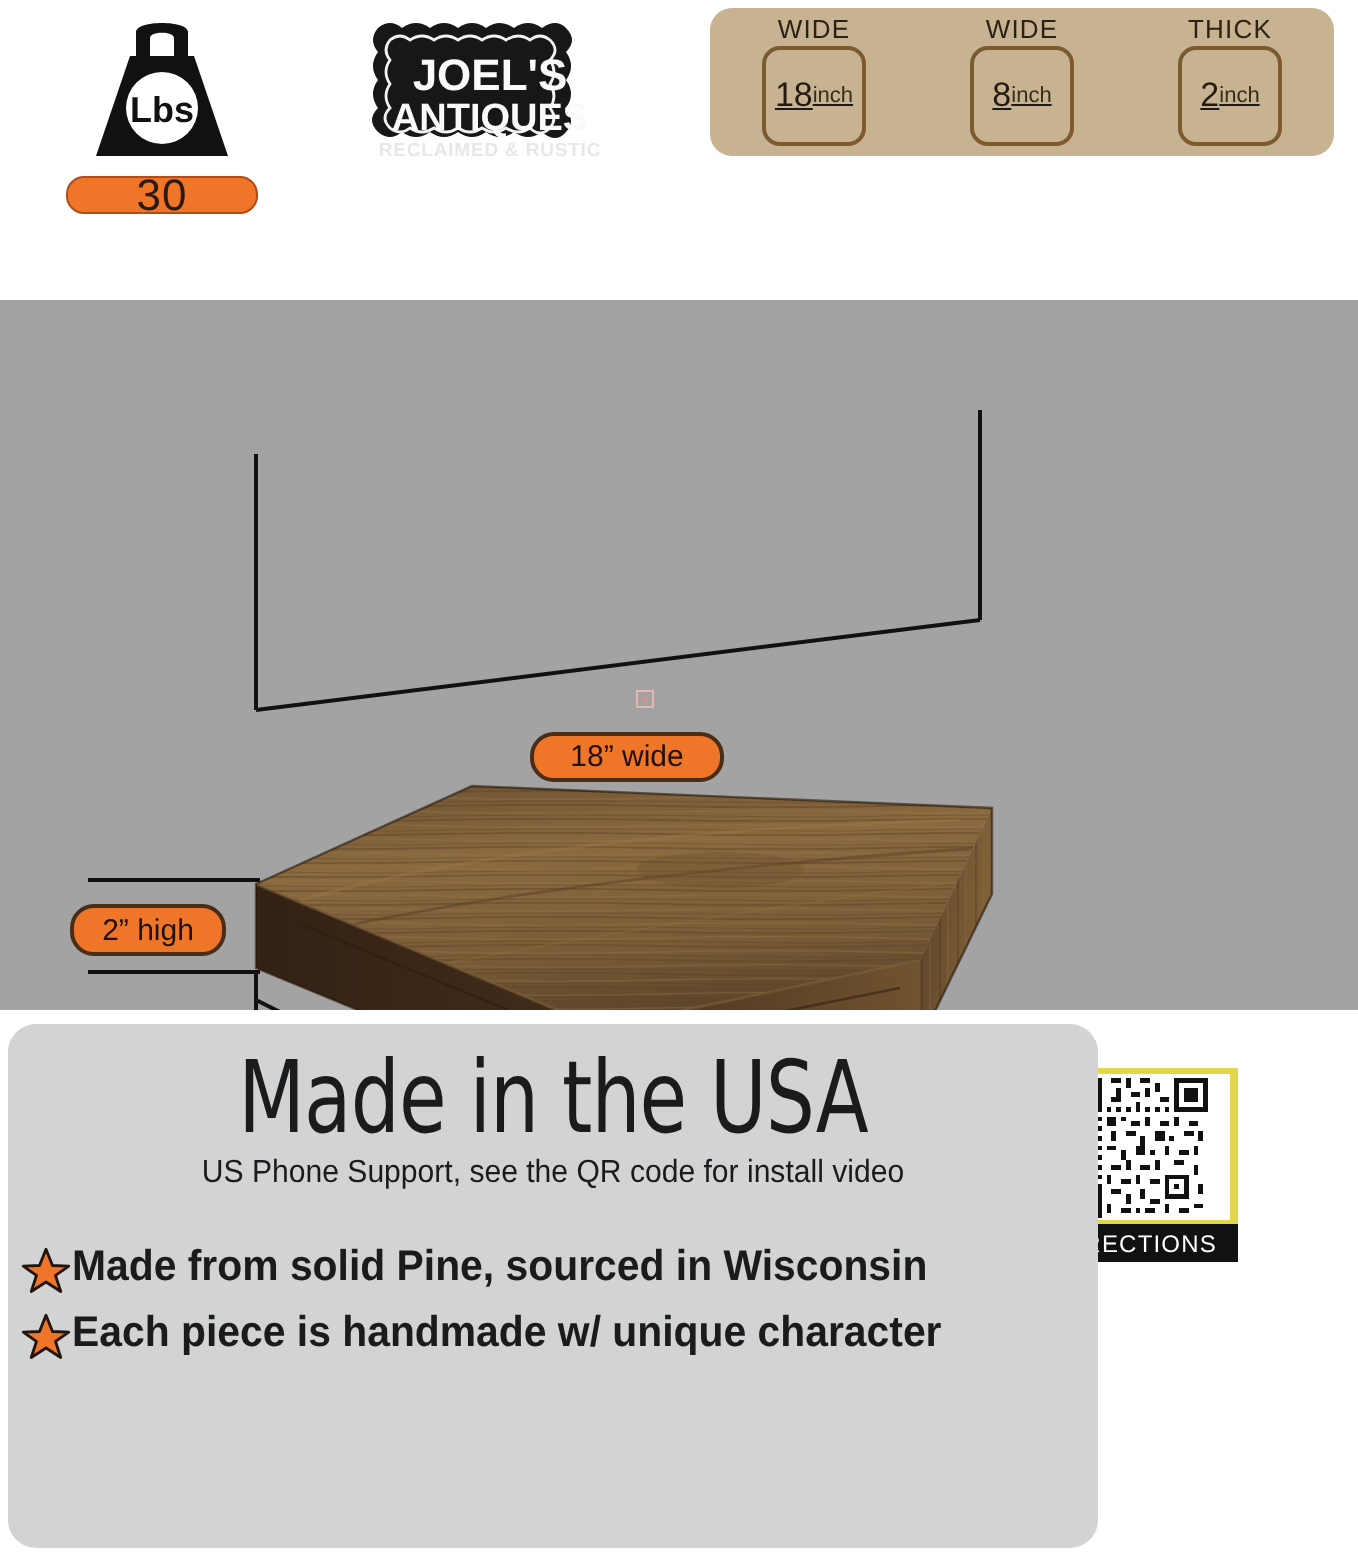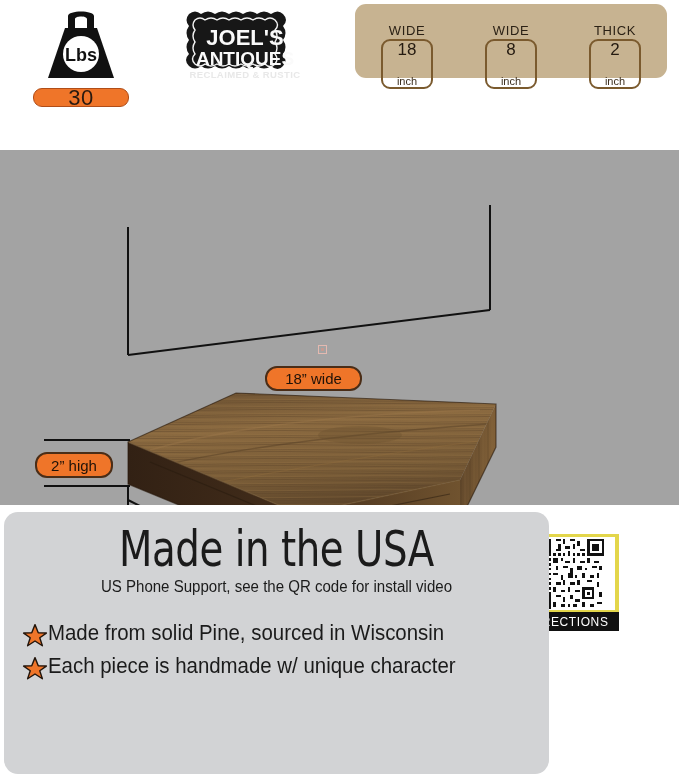--- a/index.html
+++ b/index.html
@@ -60,21 +60,21 @@
   
   #dims-panel {
     position: absolute;
     left: 355px; top: 4px;
     width: 312px; height: 74px;
     background: #c7b391;
     border-radius: 11px;
     display: flex;
     align-items: flex-start;
     justify-content: space-around;
-    padding-top: 20px;
+    padding-top: 4px;
     box-sizing: border-box;
   }
   .dim-group {
     width: 92px;
     text-align: center;
   }
   .dim-title {
     font-size: 13px;
     letter-spacing: 0.6px;
     color: #2b2115;
@@ -82,23 +82,24 @@
     margin-bottom: 1px;
   }
   .dim-box {
     width: 52px;
     height: 50px;
     margin: 0 auto;
     border: 2px solid #7a5a2e;
     border-radius: 9px;
     box-sizing: border-box;
     display: flex;
-    flex-direction: column;
+    flex-direction: row;
     align-items: center;
-    justify-content: space-between;
+    justify-content: center;
+    text-decoration: underline;
   }
   .dim-value {
     font-size: 17px;
     color: #241a10;
     line-height: 18px;
   }
   .dim-unit {
     font-size: 11px;
     color: #3a2c1c;
     line-height: 12px;
@@ -197,22 +198,23 @@
   }
   #usa-sub {
     text-align: center;
     font-size: 16px;
     color: #1b1b1b;
     margin-top: 2px;
     transform: scaleX(0.94);
   }
   #feature-list {
     margin: 22px 0 0 0;
-    padding: 0 0 0 18px;
+    padding: 0 0 0 6px;
     list-style: none;
+    font-weight: bold;
   }
   .feature-item {
     display: flex;
     align-items: flex-start;
     margin-bottom: 2px;
   }
   .star-icon {
     flex: 0 0 auto;
     width: 26px; height: 26px;
     margin-top: 5px;

